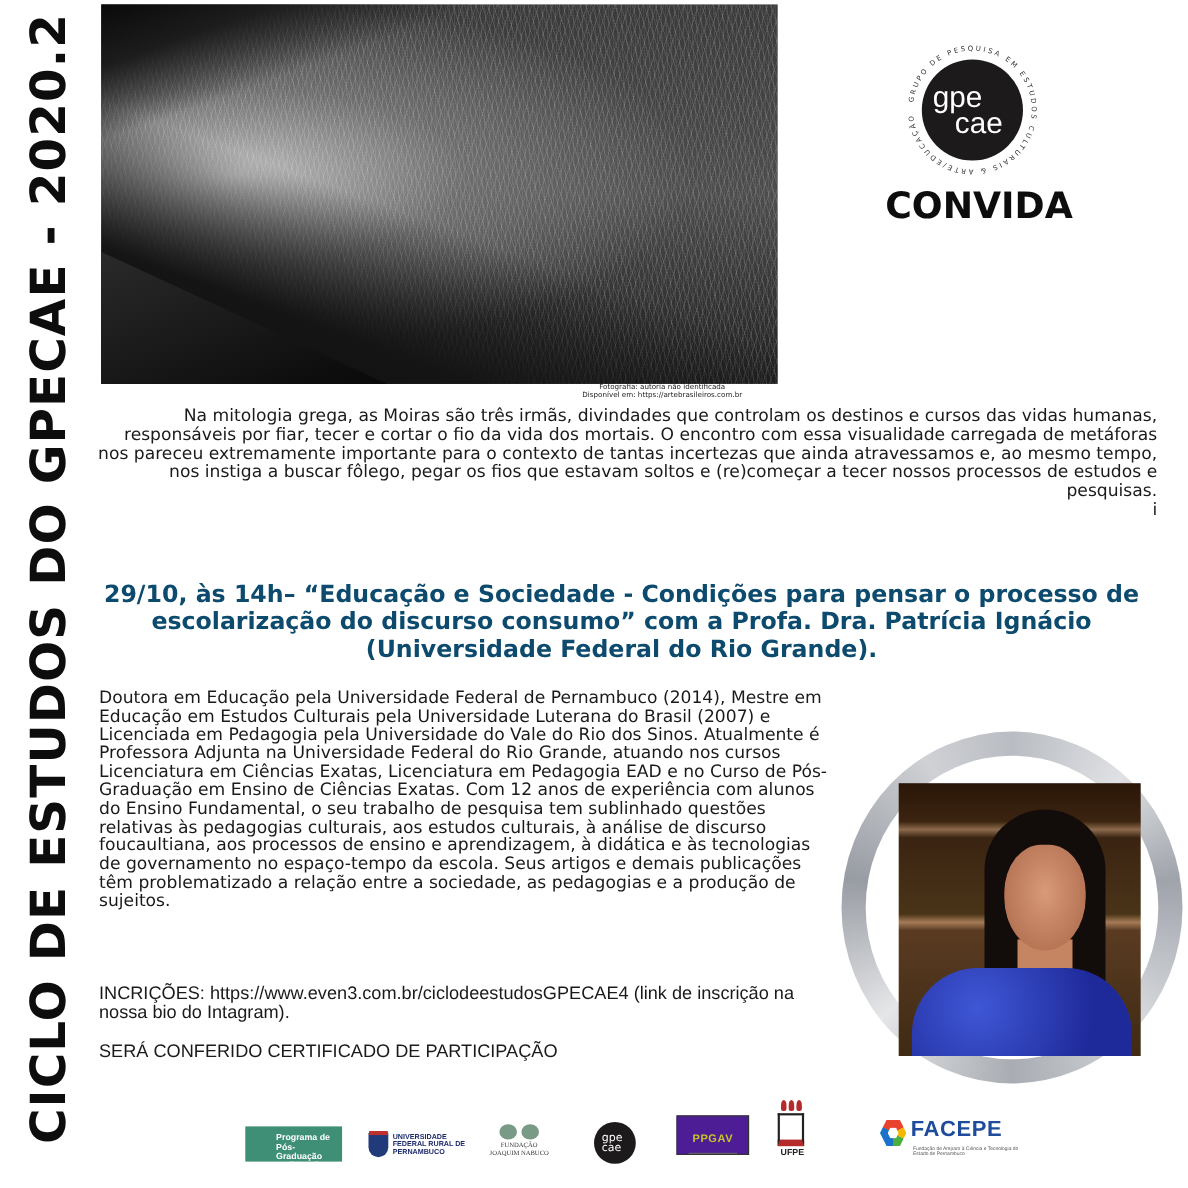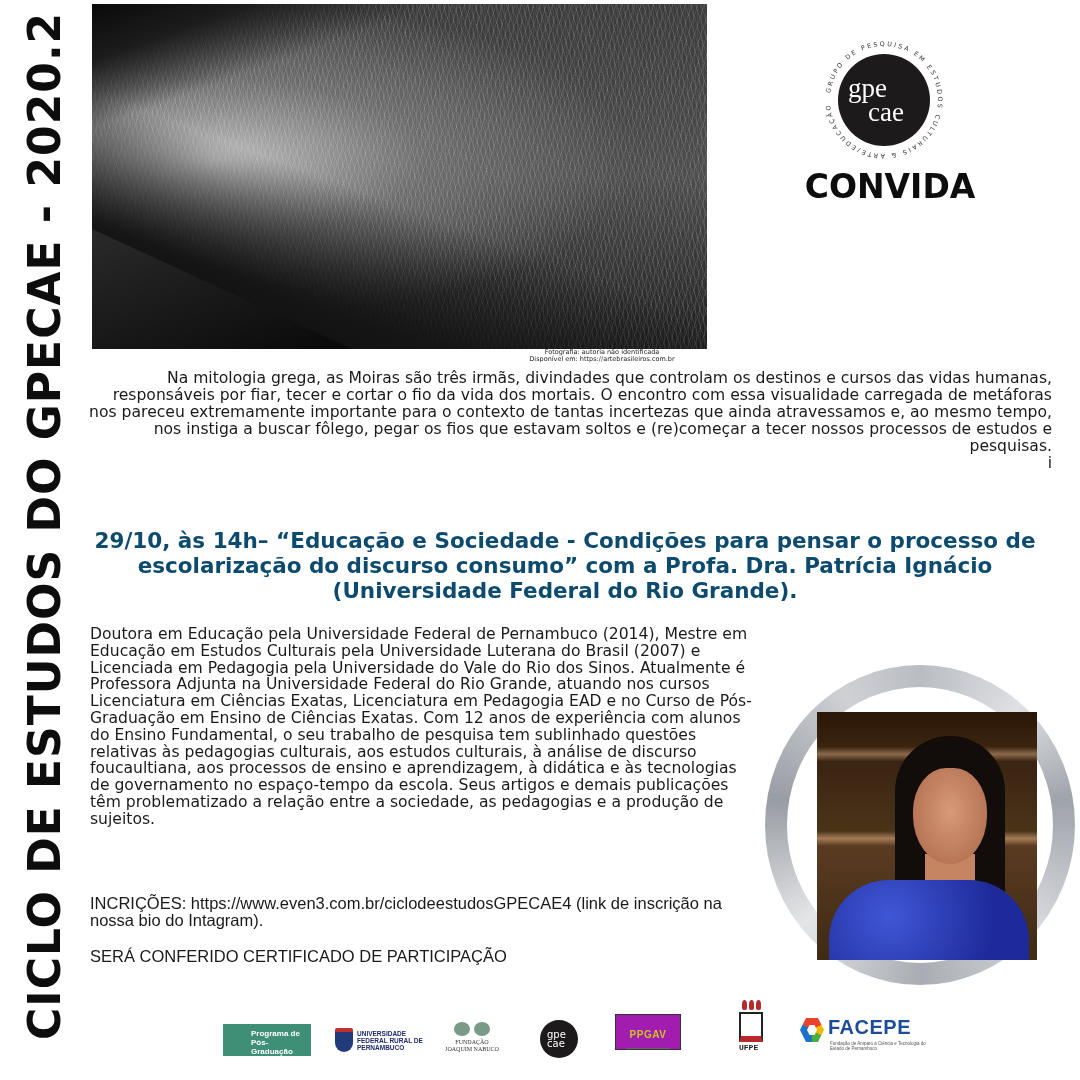--- a/index.html
+++ b/index.html
@@ -39,21 +39,21 @@
 
   .logo-gpecae {
     position: absolute; left: 822px; top: 38px; width: 124px; height: 124px;
   }
   .logo-gpecae .ring-text {
     position: absolute; inset: 0; border-radius: 50%;
   }
   .logo-gpecae .disc {
     position: absolute; left: 16px; top: 16px; width: 92px; height: 92px;
     border-radius: 50%; background: #1c1a1a; color: #fff;
-    font-family: Liberation Serif, serif; font-size: 27px; line-height: 24px;
+    font-family: Liberation Sans, sans-serif; font-size: 27px; line-height: 24px;
     display: flex; flex-direction: column; justify-content: center; padding-left: 10px;
   }
   .logo-gpecae .disc span:nth-child(2) { padding-left: 20px; }
 
   .invite {
     position: absolute; left: 740px; top: 168px; width: 300px;
     text-align: center; font-weight: bold; font-size: 33px; line-height: 38px; color: #0d0d0d;
   }
 
   .intro {
@@ -136,28 +136,28 @@
     left: 222px; top: 14px; width: 70px; height: 40px; text-align: center;
     font-family: "Liberation Serif", serif; font-size: 6px; line-height: 7px; color: #333;
   }
   .sp-fjn .mark { display: flex; justify-content: center; gap: 4px; margin-bottom: 3px; }
   .sp-fjn .mark i { display: block; width: 16px; height: 14px; background: #7a9a88; border-radius: 50%; }
   .sp-gpecae {
     left: 325px; top: 12px; width: 38px; height: 38px; border-radius: 50%; background: #1c1a1a;
     color: #fff; font-size: 10px; line-height: 9px; padding: 10px 0 0 7px;
   }
   .sp-ppgav {
-    left: 400px; top: 6px; width: 66px; height: 36px; border: 1px solid #333; background: #a21caf;
+    left: 400px; top: 6px; width: 66px; height: 36px; border: 1px solid #333; background: #4c1d95;
     text-align: center; padding-top: 8px;
   }
   .sp-ppgav b { font-family: "Liberation Sans", sans-serif; font-size: 10px; color: #c9c32a; letter-spacing: 0.5px; }
   .sp-ppgav i { display: block; margin: 6px auto 0; width: 44px; height: 1px; background: #666; }
   .sp-ufpe {
-    left: 524px; top: -8px; width: 24px; height: 64px; text-align: left;
-    font-family: Liberation Mono, monospace; font-weight: bold; font-size: 8px; color: #222;
+    left: 492px; top: -8px; width: 24px; height: 64px; text-align: right;
+    font-family: Liberation Sans, sans-serif; font-weight: bold; font-size: 8px; color: #222;
   }
   .sp-ufpe .flames { height: 12px; display: flex; gap: 2px; justify-content: center; }
   .sp-ufpe .flames i { width: 5px; height: 10px; background: #b52a2a; border-radius: 50% 50% 2px 2px; }
   .sp-ufpe .crest { width: 24px; height: 30px; background: #ffffff; border: 2px solid #222; border-bottom: 6px solid #b52a2a; margin-bottom: 1px; }
   .sp-facepe {
     left: 585px; top: 8px; width: 140px; height: 40px;
     font-family: "Liberation Sans", sans-serif;
   }
   .sp-facepe .hex {
     position: absolute; left: 0; top: 2px; width: 24px; height: 24px;

